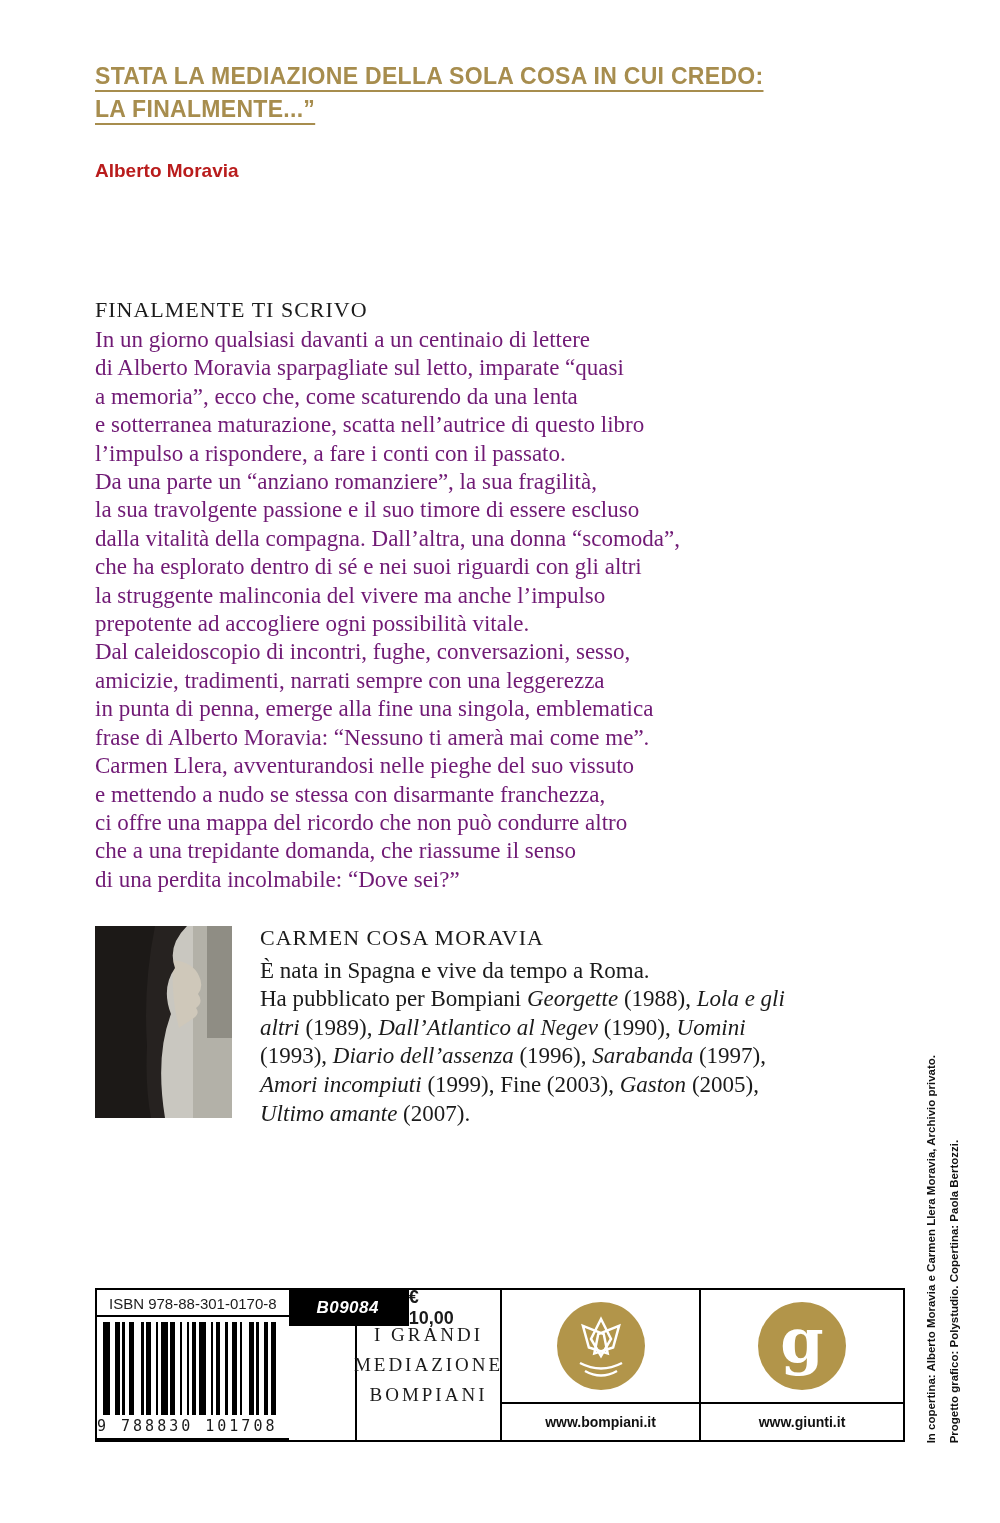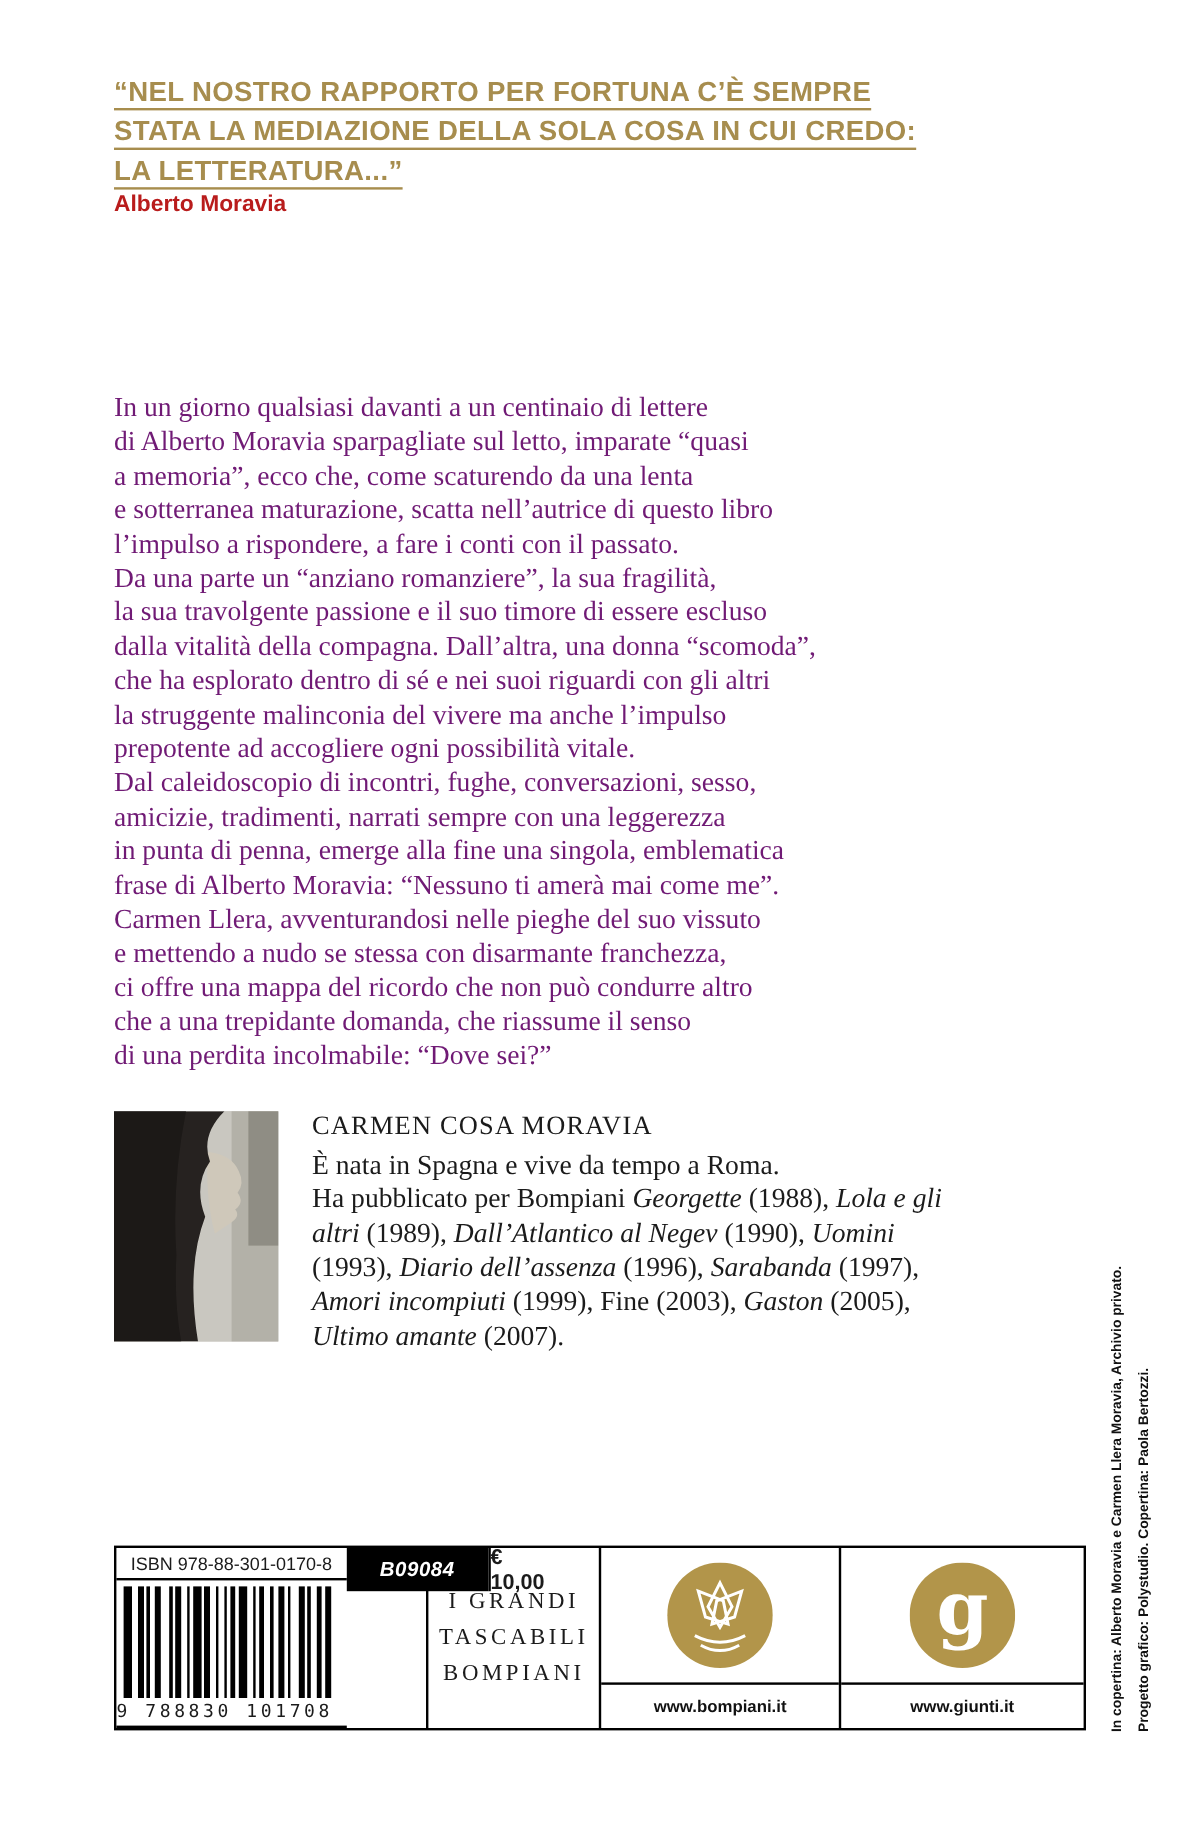--- a/index.html
+++ b/index.html
@@ -120,26 +120,26 @@
     color:#111;
     line-height:2;
   }
 </style>
 </head>
 <body>
 
 <div id="page">
 
   <div class="quote">
-    <span class="quote-line">“NEL NOSTRO RAPPORTO PER FORTUNA C’È SEMPRE</span>
     <span class="quote-line">STATA LA MEDIAZIONE DELLA SOLA COSA IN CUI CREDO:</span>
-    <span class="quote-line">LA LETTERATURA...”</span>
+    <span class="quote-line">LA FINALMENTE...”</span>
   </div>
   <div class="quote-author">Alberto Moravia</div>
 
+  <div class="synopsis-title">FINALMENTE TI SCRIVO</div>
   <div class="synopsis-body">In un giorno qualsiasi davanti a un centinaio di lettere
 di Alberto Moravia sparpagliate sul letto, imparate “quasi
 a memoria”, ecco che, come scaturendo da una lenta
 e sotterranea maturazione, scatta nell’autrice di questo libro
 l’impulso a rispondere, a fare i conti con il passato.
 Da una parte un “anziano romanziere”, la sua fragilità,
 la sua travolgente passione e il suo timore di essere escluso
 dalla vitalità della compagna. Dall’altra, una donna “scomoda”,
 che ha esplorato dentro di sé e nei suoi riguardi con gli altri
 la struggente malinconia del vivere ma anche l’impulso
@@ -224,21 +224,21 @@
         <div class="isbn-digits">9 788830 101708</div>
       </div>
       <div class="price-row">
         <div class="code-box">B09084</div>
         <div class="price-box">€ 10,00</div>
       </div>
     </div>
 
     <div class="col col-series">
       <div>I GRANDI</div>
-      <div>TASCABILI</div>
+      <div>MEDIAZIONE</div>
       <div>BOMPIANI</div>
     </div>
 
     <div class="col col-logo col-bompiani">
       <div class="logo-area">
         <svg width="88" height="88" viewBox="-44 -44 88 88">
           <circle r="44" fill="currentColor"></circle>
           <g stroke="#ffffff" stroke-width="2.5" fill="none">
             <path d="M0,-27 L10,-7 L0,10 L-10,-7 Z"></path>
             <path d="M0,-27 L10,-7 L0,10 L-10,-7 Z" transform="rotate(42)"></path>

